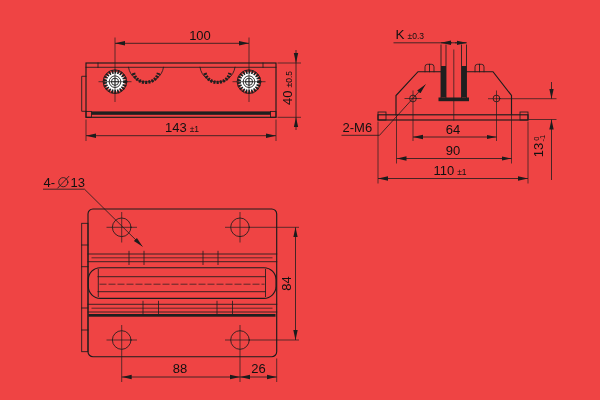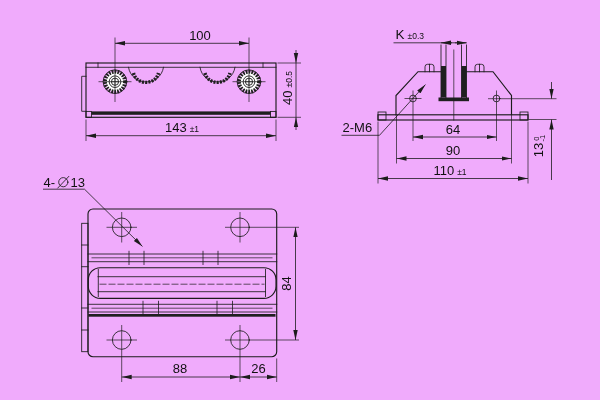--- a/index.html
+++ b/index.html
@@ -1,16 +1,16 @@
 <!DOCTYPE html>
 <html><head>
 <meta charset="utf-8">
 <style>
   html,body{margin:0;padding:0;background:#fff;}
-  .canvas{position:relative;width:600px;height:400px;background:#f0abfc;overflow:hidden;
+  .canvas{position:relative;width:600px;height:400px;background:#ef4444;overflow:hidden;
           font-family:"Liberation Sans","DejaVu Sans",sans-serif;}
   svg{display:block}
   svg text{fill:#111;font-family:"Liberation Sans","DejaVu Sans",sans-serif;}
   .obj{stroke:#1c1c1c;stroke-width:1.15;fill:none;stroke-linecap:square;}
   .obj2{stroke:#1c1c1c;stroke-width:0.85;fill:none;stroke-linecap:square;}
   .thin{stroke:#1c1c1c;stroke-width:0.7;fill:none;stroke-linecap:square;}
   .dim{stroke:#1c1c1c;stroke-width:0.8;fill:none;stroke-linecap:butt;}
   .dark{fill:#1f1f1f;stroke:none;}
   .txt{font-size:13px;}
   .tol{font-size:8.5px;}

